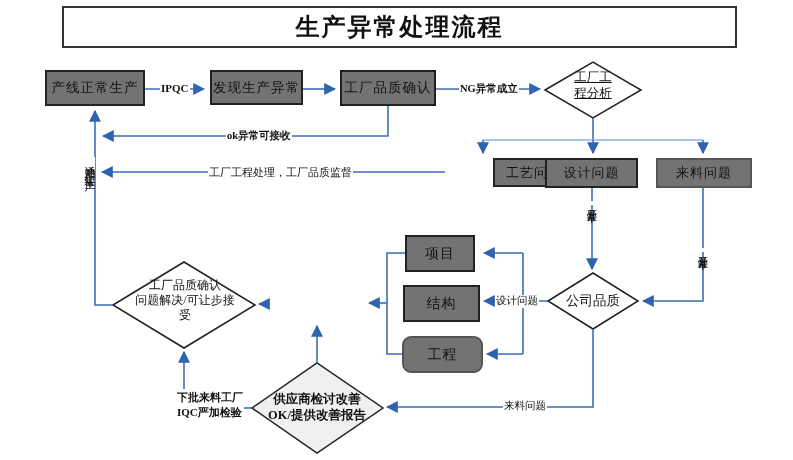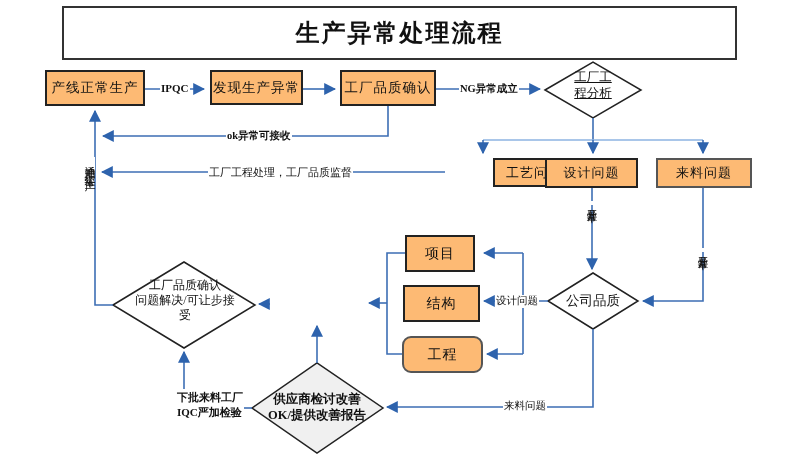--- a/index.html
+++ b/index.html
@@ -1,23 +1,23 @@
 <!DOCTYPE html>
 <html><head>
 <meta charset="utf-8">
 <style>
   html,body{margin:0;padding:0;background:#fff;}
   #canvas{position:relative;width:793px;height:460px;background:#fff;overflow:hidden;
           font-family:"Liberation Serif","DejaVu Serif",serif;color:#111;}
   #wires{position:absolute;left:0;top:0;width:793px;height:460px;}
-  .box{position:absolute;background:#fdba74;border:2px solid #222;display:flex;
+  .box{position:absolute;background:#737373;border:2px solid #222;display:flex;
        align-items:center;justify-content:center;text-align:center;
        font-size:14px;letter-spacing:1px;box-sizing:border-box;z-index:3;}
   .box.gray{border-color:#555;}
-  .titlebox{position:absolute;left:62px;top:6px;width:675px;height:54px;
+  .titlebox{position:absolute;left:62px;top:6px;width:675px;height:42px;
        border:2px solid #333;display:flex;align-items:center;justify-content:center;
        font-size:24px;font-weight:bold;letter-spacing:2px;z-index:3;box-sizing:border-box;}
   .dtext{position:absolute;z-index:4;text-align:center;line-height:1.25;font-size:12.5px;}
   .dtext.bold{font-weight:bold;font-family:Liberation Serif, serif;}
   .lbl{position:absolute;z-index:5;background:#fff;font-size:10.5px;line-height:1.2;
        white-space:nowrap;padding:0 1px;}
   .lbl.bold{font-weight:bold;font-size:11px;}
   .vlbl{position:absolute;z-index:5;background:#fff;writing-mode:vertical-rl;
        text-orientation:upright;font-size:11px;letter-spacing:2px;line-height:1;}
 </style>

